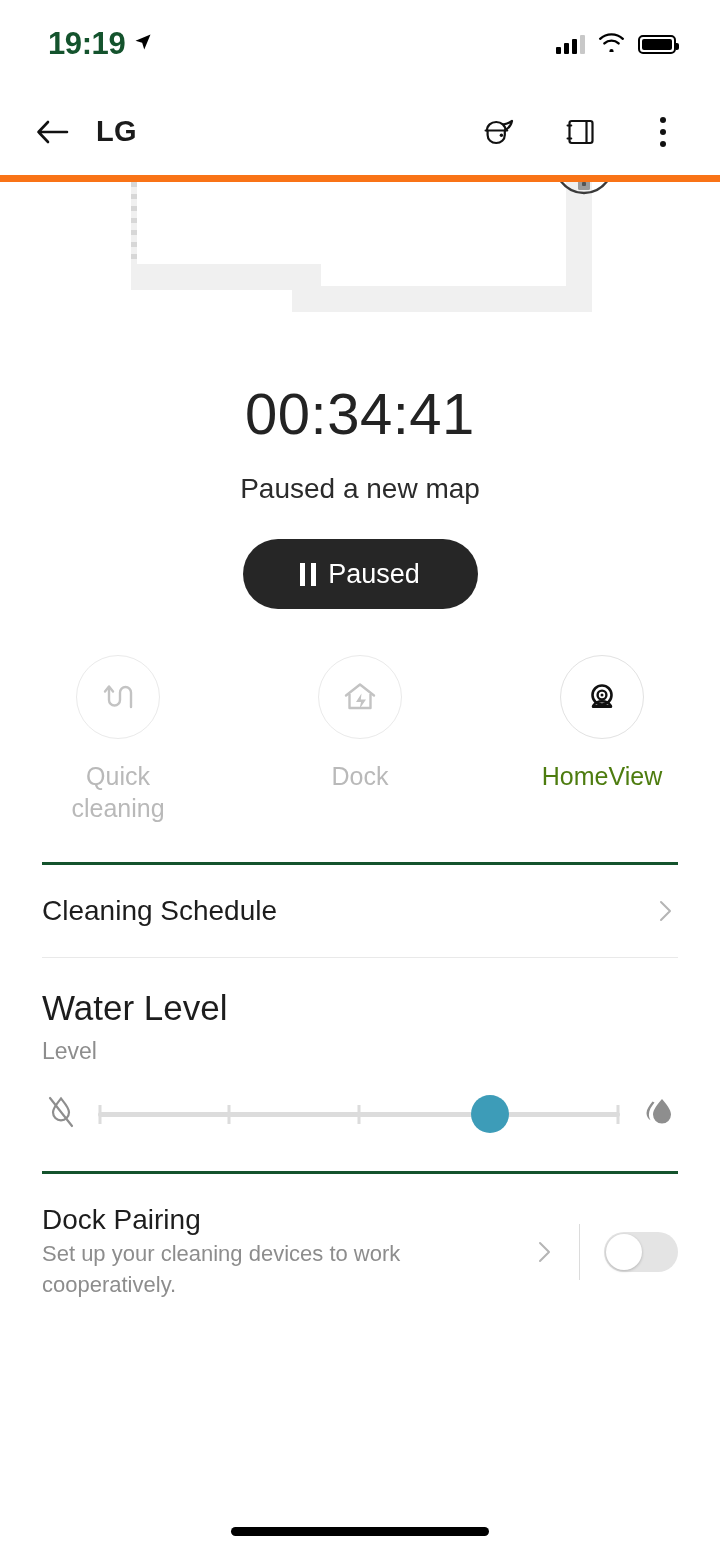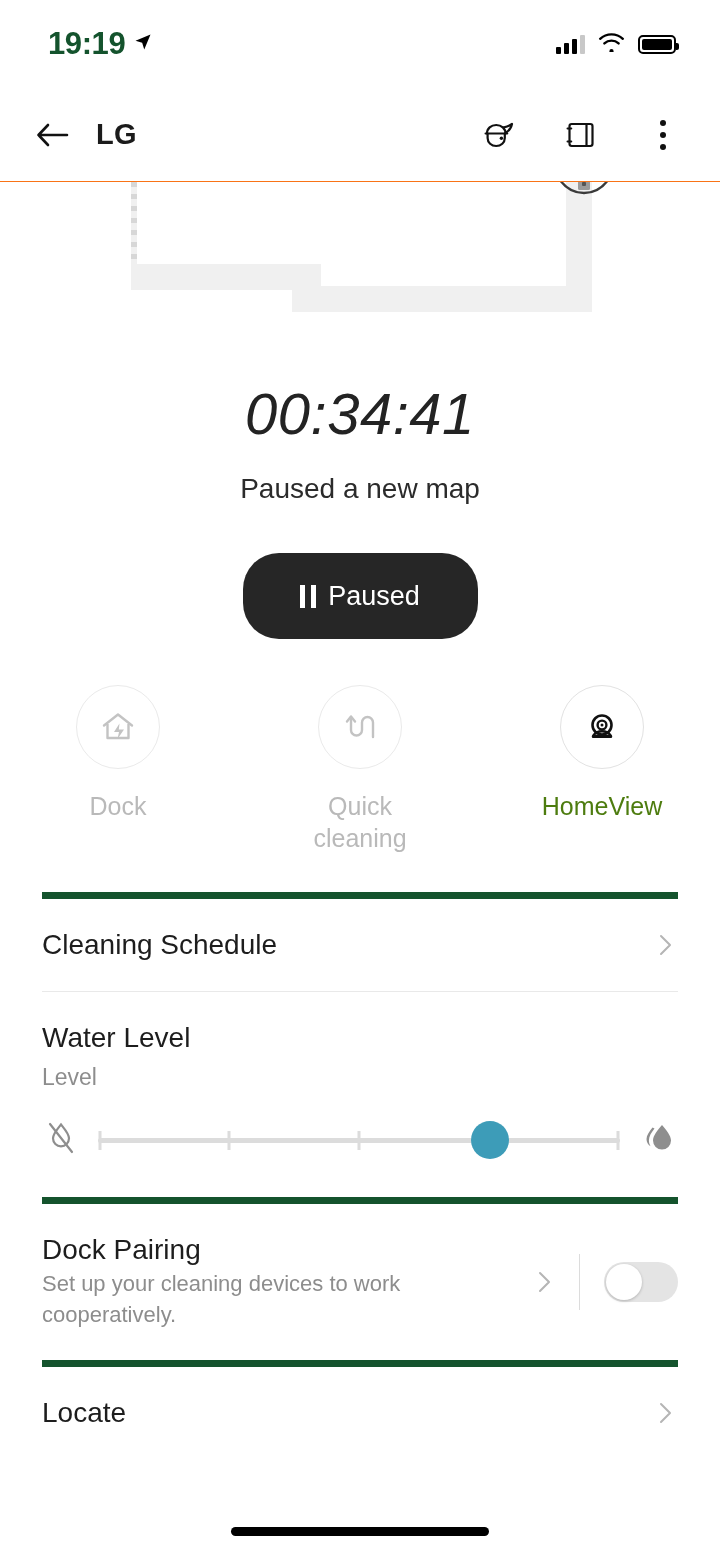--- a/index.html
+++ b/index.html
@@ -35,21 +35,21 @@
     width:3px; height:7px; background:#000; border-radius:0 2px 2px 0;
   }
   .batt span { display:block; height:100%; background:#000; border-radius:2px; }
 
   
   .appbar {
     height: 94px; width: 100%;
     display: flex; align-items: center;
     padding: 0 34px 0 30px;
     background: #fff;
-    border-bottom: 1px solid #f97316;
+    border-bottom: 7px solid #f97316;
   }
   .appbar .left { display:flex; align-items:center; gap: 22px; }
   .backbtn { width: 44px; height: 44px; display:flex; align-items:center; justify-content:center; }
   .app-title { font-size: 29px; font-weight: 700; color: #1b1b1b; letter-spacing: 0.2px; }
   .appbar .right { margin-left:auto; display:flex; align-items:center; gap: 36px; }
   .appbar .right .ibtn { width:46px; height:46px; display:flex; align-items:center; justify-content:center; }
   .kebab { display:flex; flex-direction:column; gap:6px; align-items:center; justify-content:center; width:46px; height:46px;}
   .kebab i { width:6px; height:6px; border-radius:50%; background:#111; display:block; }
 
   
@@ -61,25 +61,25 @@
   .map-dots {
     position:absolute; left:131px; top:0px; width:6px; height:88px;
     background-image: repeating-linear-gradient(to bottom,#d7d7d7 0 5px, transparent 5px 12px);
   }
   .robot {
     position:absolute; left:556px; top:-6px; width:56px; height:28px;
   }
 
   
   .timer-wrap { text-align:center; padding-top: 28px; }
-  .timer { font-size: 58px; color: #232323; letter-spacing: 0.5px; font-weight: 400; font-style: italic; }
+  .timer { font-size: 58px; color: #232323; letter-spacing: 0.5px; font-weight: 400; }
   .status-text { margin-top: 26px; font-size: 28px; color: #2b2b2b; }
 
   .pausebtn {
-    margin: 48px auto 0; width: 235px; height: 86px;
+    margin: 34px auto 0; width: 235px; height: 70px;
     background: #262626; border-radius: 36px;
     display:flex; align-items:center; justify-content:center; gap: 12px;
     cursor: pointer;
   }
   .pause-bars { display:flex; gap:6px; }
   .pause-bars i { width:5px; height:23px; background:#fff; display:block; }
   .pause-label { color:#fff; font-size:27px; }
 
   
   .actions { display:flex; justify-content:center; gap: 82px; margin-top: 46px; }
@@ -90,21 +90,21 @@
     display:flex; align-items:center; justify-content:center;
     background:#fff;
   }
   .action .lbl { margin-top: 22px; font-size: 25px; line-height: 1.26; color:#b9b9b9; }
   .action.enabled .circle { border-color:#e2e2e2; }
   .action.enabled .lbl { color:#4d7c0f; }
 
   
   .list { margin: 38px 42px 0; }
   .row {
-    border-top: 7px solid #14532d;
+    border-top: 3px solid #14532d;
     padding: 30px 0 30px;
     display:flex; align-items:center;
   }
   .row .texts { flex: 1; min-width: 0; padding-right: 16px; }
   .row .title { font-size: 28px; color:#1d1d1d; }
   .row .sub { font-size: 22px; color:#8d8d8d; margin-top: 2px; line-height: 1.42; max-width: 390px; }
   .chev { width: 26px; height: 26px; flex: 0 0 auto; }
   .divider-v { width:1px; height:56px; background:#dcdcdc; margin: 0 24px 0 22px; }
 
   
@@ -112,21 +112,21 @@
     width: 74px; height: 40px; border-radius: 20px; background: #e4e4e4;
     position:relative; flex:0 0 auto; cursor:pointer;
   }
   .toggle .knob {
     position:absolute; left:2px; top:2px; width:36px; height:36px;
     border-radius:50%; background:#fff; box-shadow: 0 1px 3px rgba(0,0,0,0.22);
   }
 
   
   .wl-row { border-top:1px solid #e9e9e9; padding: 30px 0 34px; }
-  .wl-title { font-size:28px; color:#1d1d1d; }
+  .wl-title { font-size:35px; color:#1d1d1d; }
   .wl-value { font-size:23px; color:#8d8d8d; margin-top:10px; }
   .slider-line { display:flex; align-items:center; margin-top: 26px; gap: 18px; }
   .slider-track-wrap { position:relative; flex:1; height: 40px; display:flex; align-items:center; }
   .strack { position:absolute; left:0; right:0; height:5px; background:#dcdcdc; border-radius:3px; }
   .stick { position:absolute; width:3px; height:19px; background:#dcdcdc; transform: translateX(-50%); }
   .sthumb {
     position:absolute; width:38px; height:38px; border-radius:50%;
     transform: translateX(-50%);
   }
 
@@ -226,39 +226,39 @@
         <i></i>
       </span>
     <span class="pause-label">Paused</span>
   </div>
 </div>
 
 <div class="actions">
   <div class="action">
     <div class="circle">
       <svg width="46" height="46" viewBox="0 0 46 46">
+        <path d="M14 13v13a5.5 5.5 0 0 0 11 0V18.5a5.5 5.5 0 0 1 11 0V33" stroke="#c3c3c3" stroke-width="2.4" fill="none" stroke-linecap="round"></path>
+        <path d="M10 17.5 14 12.5l4 5" stroke="#c3c3c3" stroke-width="2.4" fill="none" stroke-linecap="round" stroke-linejoin="round"></path>
+      </svg>
+    </div>
+    <div class="lbl">
+      <span>Quick</span><br>
+      <span>cleaning</span>
+    </div>
+  </div>
+
+  <div class="action">
+    <div class="circle">
+      <svg width="46" height="46" viewBox="0 0 46 46">
         <path d="M9 21.5 23 10.5l14 11" stroke="#c3c3c3" stroke-width="2.4" fill="none" stroke-linecap="round" stroke-linejoin="round"></path>
         <path d="M12.5 20v14h21V20" stroke="#c3c3c3" stroke-width="2.4" fill="none" stroke-linejoin="round"></path>
         <path d="M24.5 19.5 19 28h5l-1.5 7 6.5-9.5h-5.2l.7-6z" fill="#c3c3c3"></path>
       </svg>
     </div>
     <div class="lbl">Dock</div>
-  </div>
-
-  <div class="action">
-    <div class="circle">
-      <svg width="46" height="46" viewBox="0 0 46 46">
-        <path d="M14 13v13a5.5 5.5 0 0 0 11 0V18.5a5.5 5.5 0 0 1 11 0V33" stroke="#c3c3c3" stroke-width="2.4" fill="none" stroke-linecap="round"></path>
-        <path d="M10 17.5 14 12.5l4 5" stroke="#c3c3c3" stroke-width="2.4" fill="none" stroke-linecap="round" stroke-linejoin="round"></path>
-      </svg>
-    </div>
-    <div class="lbl">
-      <span>Quick</span><br>
-      <span>cleaning</span>
-    </div>
   </div>
 
   <div class="action enabled">
     <div class="circle">
       <svg width="46" height="46" viewBox="0 0 46 46">
         <circle cx="23" cy="21" r="9.5" stroke="#111" stroke-width="2.6" fill="none"></circle>
         <circle cx="23" cy="21" r="4.4" stroke="#111" stroke-width="2.4" fill="none"></circle>
         <circle cx="23" cy="21" r="1.5" fill="#111"></circle>
         <path d="M14.5 31.5c1.6-2.6 4.8-4.3 8.5-4.3s6.9 1.7 8.5 4.3" stroke="#111" stroke-width="2.6" fill="none" stroke-linecap="round"></path>
         <rect x="12.8" y="31" width="20.4" height="3" rx="1.2" fill="#111"></rect>
@@ -319,26 +319,16 @@
           <path d="M9 4l9 9-9 9" stroke="#b5b5b5" stroke-width="2" fill="none" stroke-linecap="round" stroke-linejoin="round"></path>
         </svg>
     </span>
     <span class="divider-v"></span>
     <span class="toggle">
         <span class="knob"></span>
       </span>
   </div>
 
 
-  <div class="row">
-    <div class="texts">
-      <div class="title">Locate</div>
-    </div>
-    <span class="chev">
-      <svg width="26" height="26" viewBox="0 0 26 26">
-          <path d="M9 4l9 9-9 9" stroke="#b5b5b5" stroke-width="2" fill="none" stroke-linecap="round" stroke-linejoin="round"></path>
-        </svg>
-    </span>
-  </div>
 
 </div>
 
 <div class="home-indicator"></div>
 
 </body></html>

